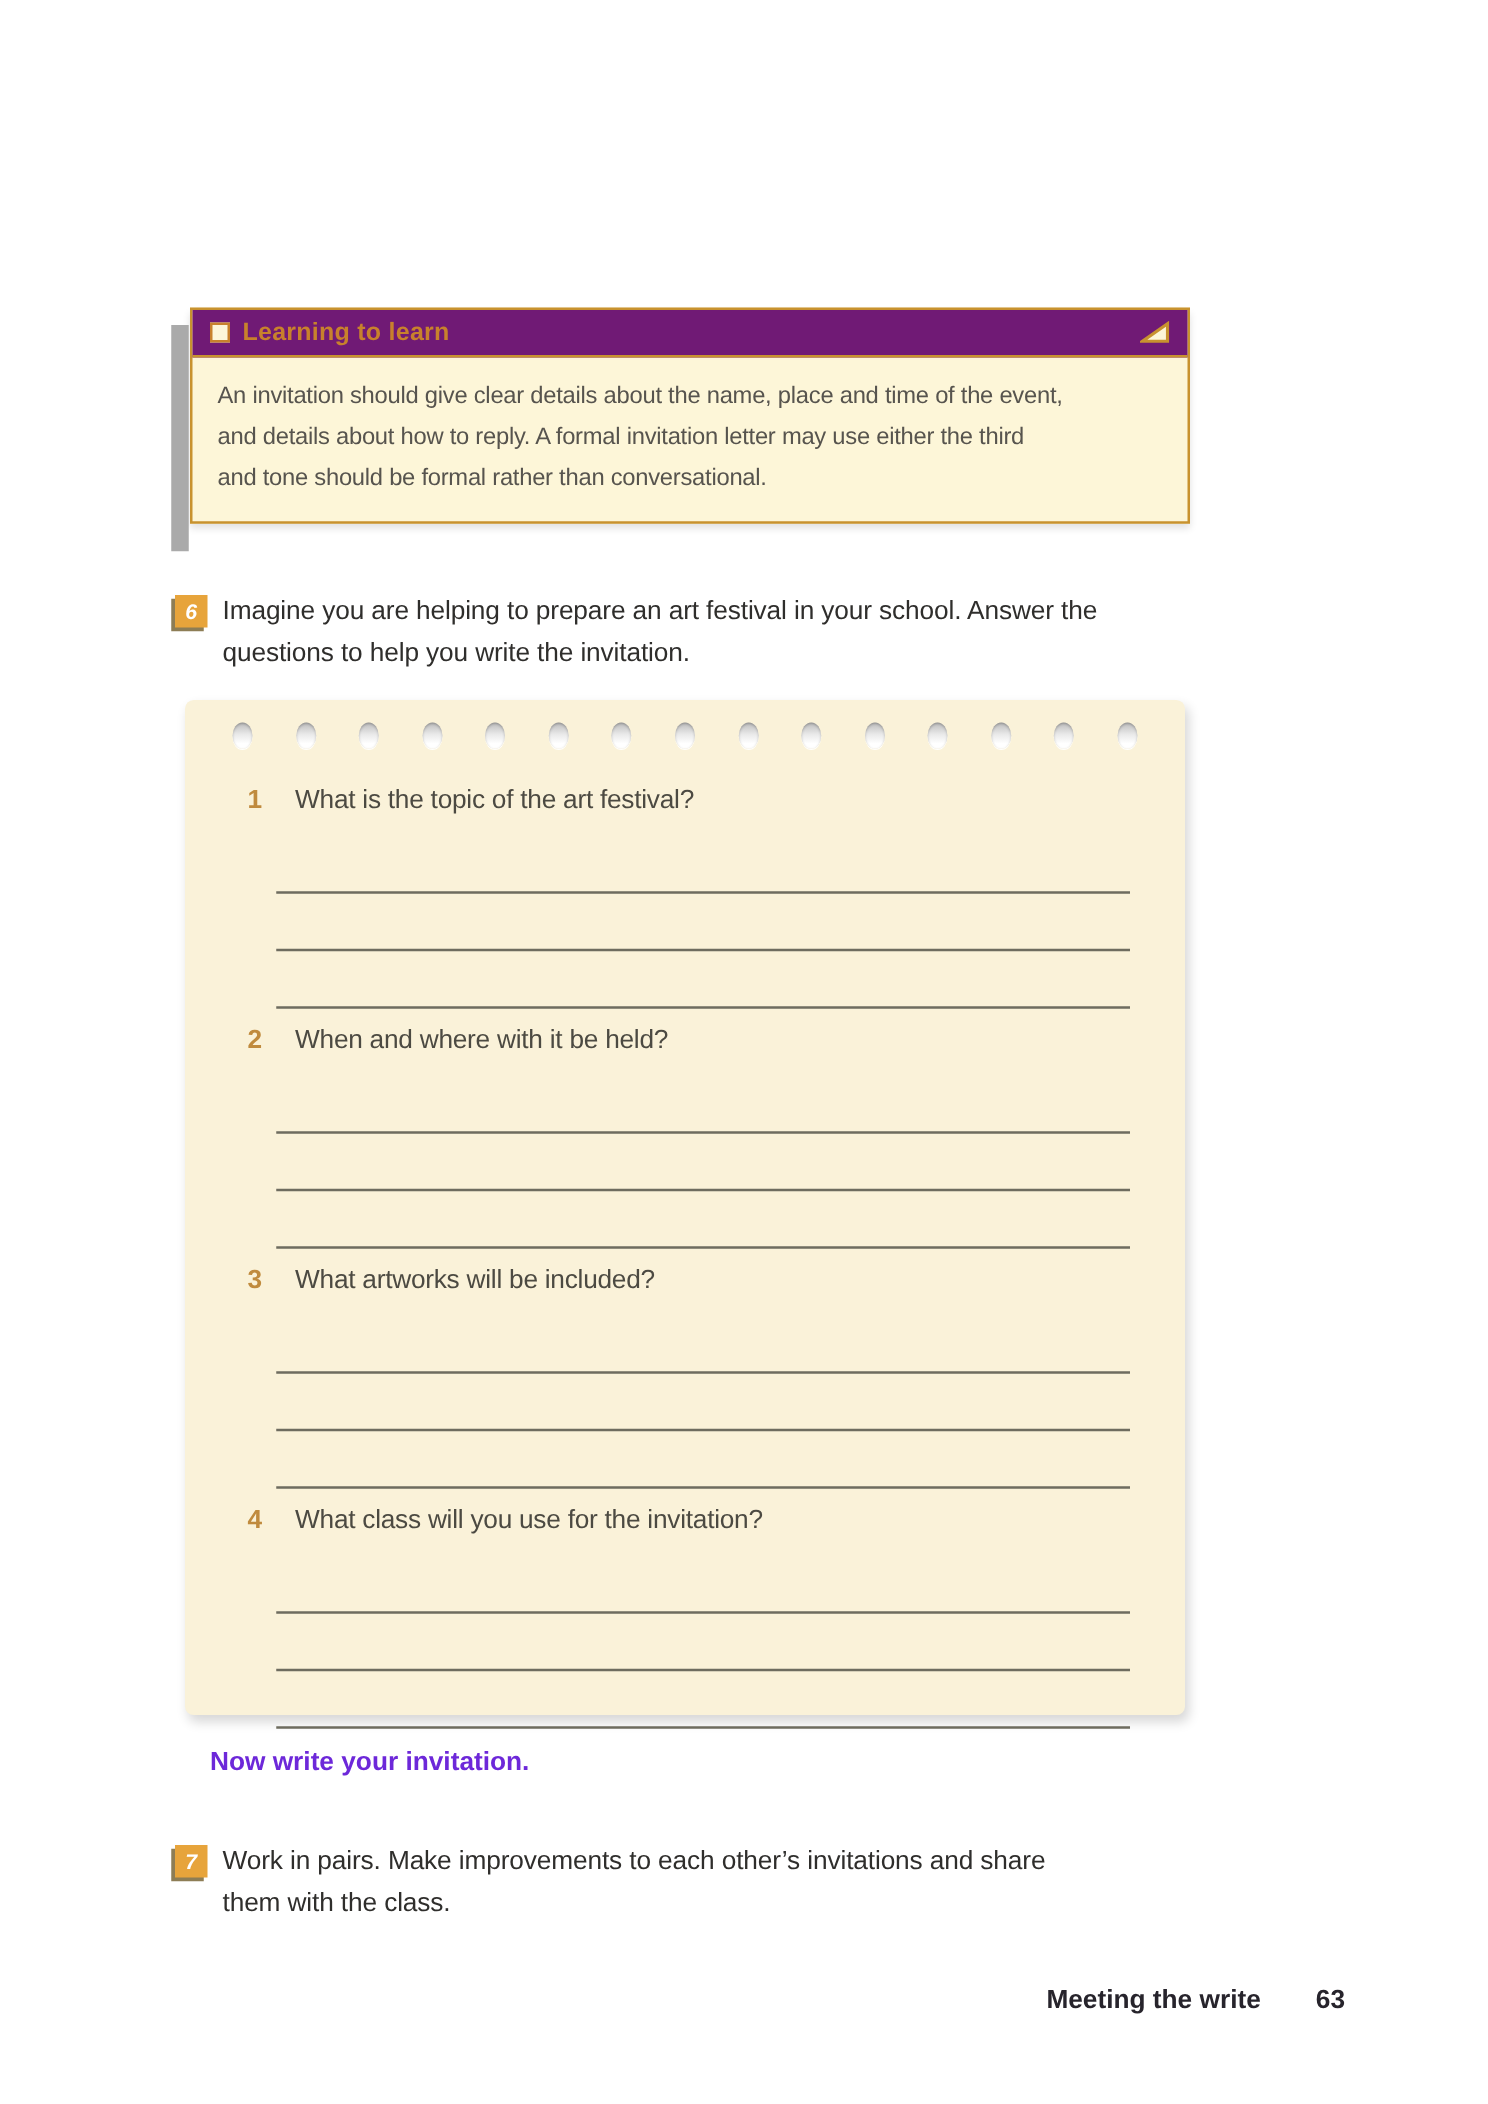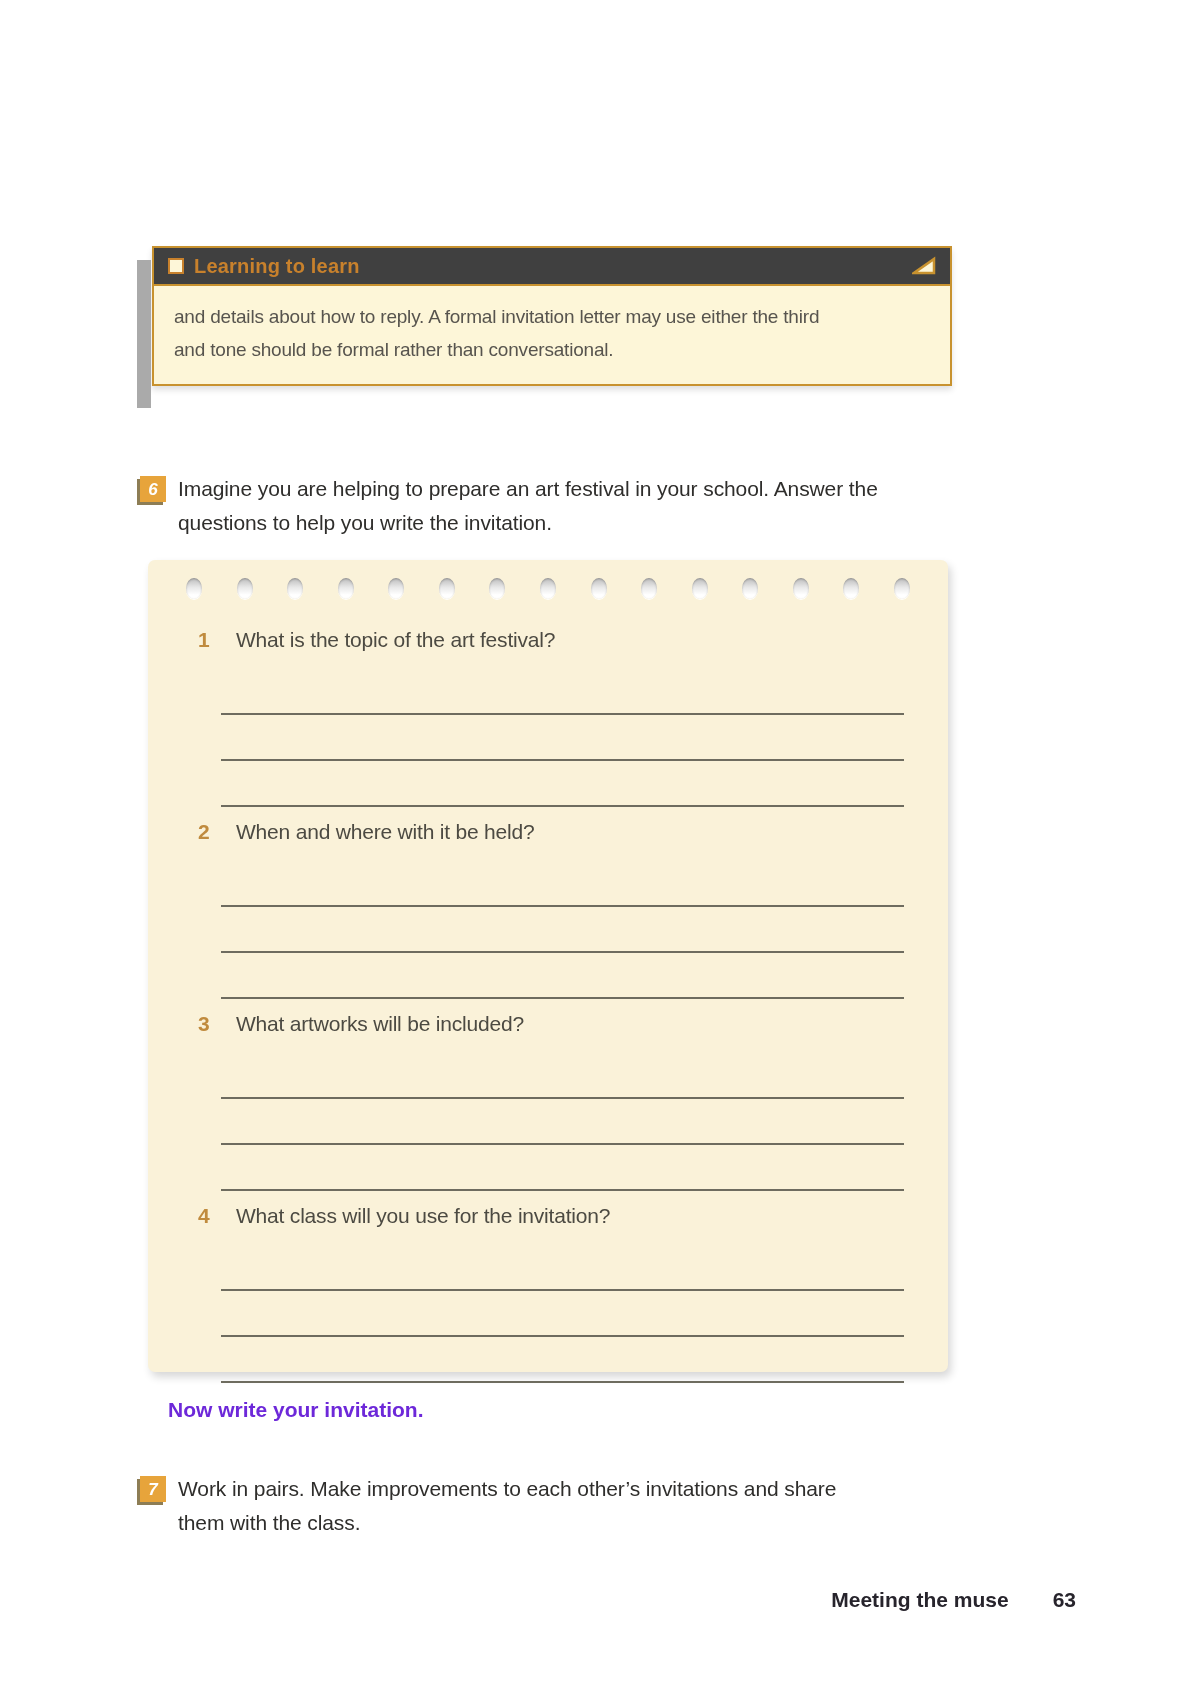--- a/index.html
+++ b/index.html
@@ -18,21 +18,21 @@
     background:#fdf6d8;
     border:2px solid #c8922f;
     box-shadow:0 4px 6px rgba(0,0,0,.12);
   }
   .lbox-shadowbar{
     position:absolute;left:-17px;top:12px;width:14px;height:calc(100% + 12px);
     background:#aaaaaa;
   }
   .lbox-header{
     display:flex;align-items:center;gap:10px;
-    background:#404040;
+    background:#701a75;
     border-bottom:2px solid #c8922f;
     height:36px;padding:0 14px;
   }
   .lbox-square{
     width:12px;height:12px;background:#fdf6d8;border:2px solid #c8812c;
     flex:0 0 auto;
   }
   .lbox-title{
     color:#c8812c;font-weight:bold;font-size:20px;letter-spacing:.2px;
   }
@@ -115,20 +115,21 @@
     <div class="lbox-header">
       <span class="lbox-square"></span>
       <span class="lbox-title">Learning to learn</span>
       <span class="lbox-triangle">
         <svg width="24" height="20" viewBox="0 0 24 20">
           <polygon points="2,17 22,17 22,3" fill="#fdf6d8" stroke="#c8922f" stroke-width="2.5" stroke-linejoin="miter"></polygon>
         </svg>
       </span>
     </div>
     <div class="lbox-body">
+      <div>An invitation should give clear details about the name, place and time of the event,</div>
       <div>and details about how to reply. A formal invitation letter may use either the third</div>
       <div>and tone should be formal rather than conversational.</div>
     </div>
   </div>
 
   <div class="exercise ex6">
     <div class="badge">
       <span>6</span>
     </div>
     <div class="exercise-text">Imagine you are helping to prepare an art festival in your school. Answer the questions to help you write the invitation.</div>
@@ -201,17 +202,17 @@
   <div class="now-write">Now write your invitation.</div>
 
   <div class="exercise ex7">
     <div class="badge">
       <span>7</span>
     </div>
     <div class="exercise-text">Work in pairs. Make improvements to each other’s invitations and share them with the class.</div>
   </div>
 
   <div class="footer">
-    <span>Meeting the muse</span>
+    <span>Meeting the write</span>
     <span>63</span>
   </div>
 
 </div>
 
 </body></html>

